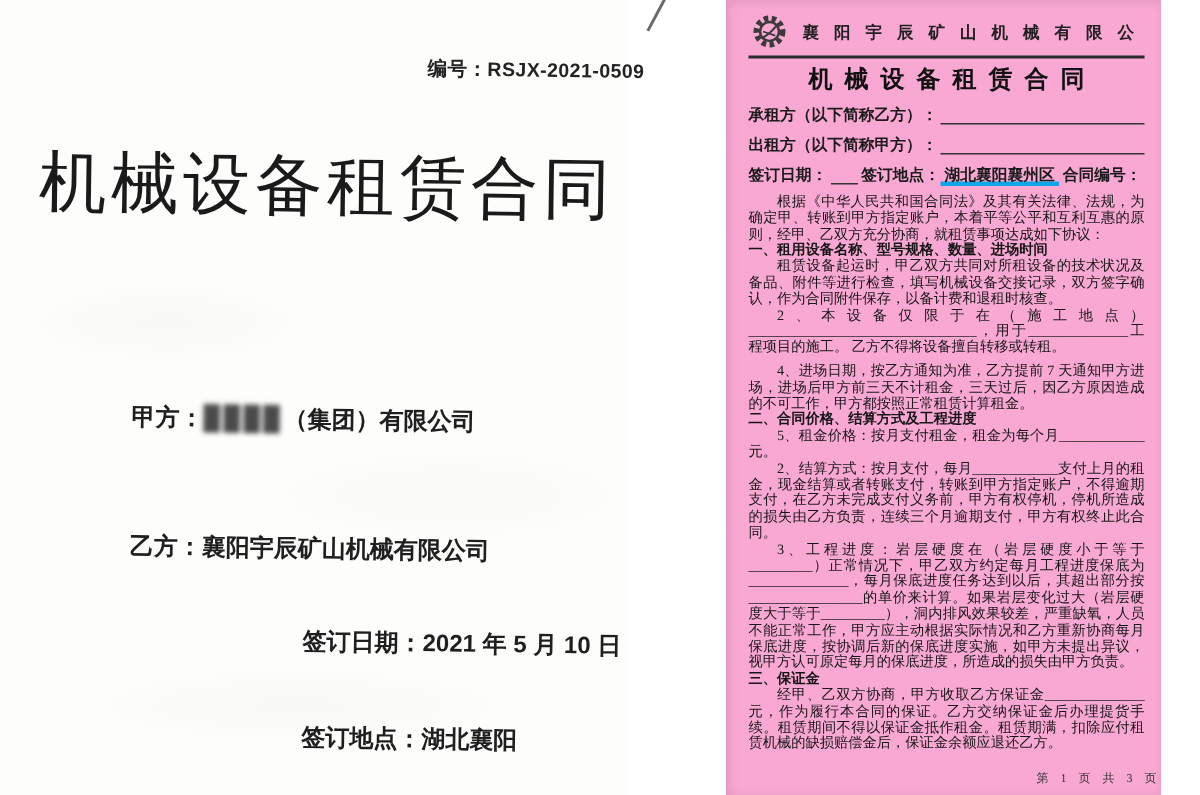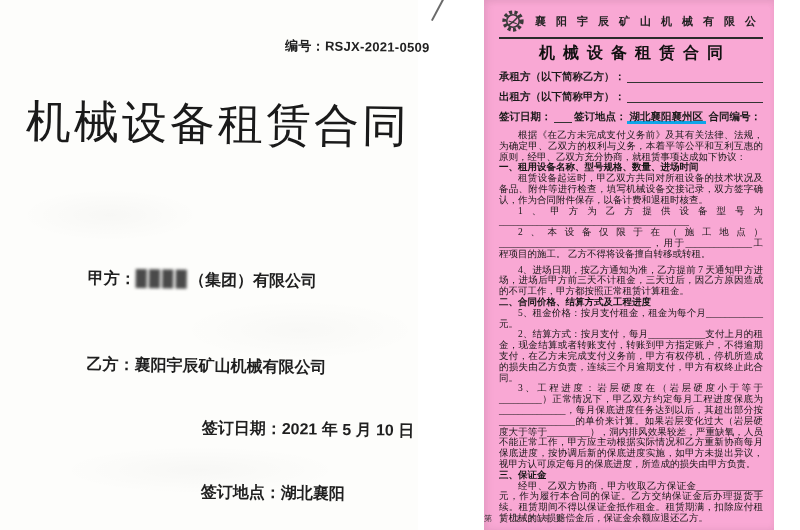--- a/index.html
+++ b/index.html
@@ -73,21 +73,21 @@
   .blank.w64{width:62px;margin:0 2px;}
   .underlined{border-bottom:3px solid #0ea5e9;padding:0 3px;}
   .gap8{display:inline-block;width:8px;}
   .rp-body{font-size:9.5px;line-height:10.8px;text-align:justify;color:#161616;}
   .rp-body p{margin:0;}
   .rp-body .p{text-indent:2em;}
   .rp-body .h{font-weight:700;}
   .rp-body .spaced{line-height:14.5px;margin-top:2px;}
   .rp-body .gaptop{margin-top:5px;}
   .rp-footer{
-    position:absolute;left:0;right:0;bottom:6px;text-align:left;
+    position:absolute;left:0;right:0;bottom:6px;text-align:right;
     font-size:8px;letter-spacing:3px;color:#333;margin-top:34px;
   }
 </style>
 </head>
 <body>
 
 <div class="page-left">
   <div class="left-rot">
     <div class="doc-number">编号：RSJX-2021-0509</div>
     <div class="cover-title">机械设备租赁合同</div>
@@ -129,24 +129,23 @@
       <span>签订日期：</span>
       <span class="blank w64"></span>
       <span>签订地点：</span>
       <span class="underlined">湖北襄阳襄州区</span>
       <span class="gap8"></span>
       <span>合同编号：</span>
       <span class="blank grow"></span>
     </div>
 
     <div class="rp-body">
-      <p class="p">根据《在乙方未完成支付义务前》及其有关法律、法规，为确定甲、乙双方的权利与义务，本着平等公平和互利互惠的原则，经甲、乙双方充分协商，就租赁事项达成如下协议：</p>
+      <p class="p">根据《中华人民共和国合同法》及其有关法律、法规，为确定甲、转账到甲方指定账户，本着平等公平和互利互惠的原则，经甲、乙双方充分协商，就租赁事项达成如下协议：</p>
       <p class="h">一、租用设备名称、型号规格、数量、进场时间</p>
       <p class="p">租赁设备起运时，甲乙双方共同对所租设备的技术状况及备品、附件等进行检查，填写机械设备交接记录，双方签字确认，作为合同附件保存，以备计费和退租时核查。</p>
-      <p class="p">1、甲方为乙方提供设备型号为________________________________________</p>
       <p class="p">2、本设备仅限于在（施工地点）________________________________，用于______________工程项目的施工。 乙方不得将设备擅自转移或转租。</p>
       <p class="p gaptop">4、进场日期，按乙方通知为准，乙方提前 7 天通知甲方进场，进场后甲方前三天不计租金，三天过后，因乙方原因造成的不可工作，甲方都按照正常租赁计算租金。</p>
       <p class="h">二、合同价格、结算方式及工程进度</p>
       <p class="p">5、租金价格：按月支付租金，租金为每个月____________元。</p>
       <p class="p">2、结算方式：按月支付，每月____________支付上月的租金，现金结算或者转账支付，转账到甲方指定账户，不得逾期支付，在乙方未完成支付义务前，甲方有权停机，停机所造成的损失由乙方负责，连续三个月逾期支付，甲方有权终止此合同。</p>
       <p class="p">3、工程进度：岩层硬度在（岩层硬度小于等于_________）正常情况下，甲乙双方约定每月工程进度保底为______________，每月保底进度任务达到以后，其超出部分按________________的单价来计算。如果岩层变化过大（岩层硬度大于等于_________），洞内排风效果较差，严重缺氧，人员不能正常工作，甲方应主动根据实际情况和乙方重新协商每月保底进度，按协调后新的保底进度实施，如甲方未提出异议，视甲方认可原定每月的保底进度，所造成的损失由甲方负责。</p>
       <p class="h">三、保证金</p>
       <p class="p">经甲、乙双方协商，甲方收取乙方保证金______________元，作为履行本合同的保证。乙方交纳保证金后办理提货手续。租赁期间不得以保证金抵作租金。租赁期满，扣除应付租赁机械的缺损赔偿金后，保证金余额应退还乙方。</p>
 
     </div>

